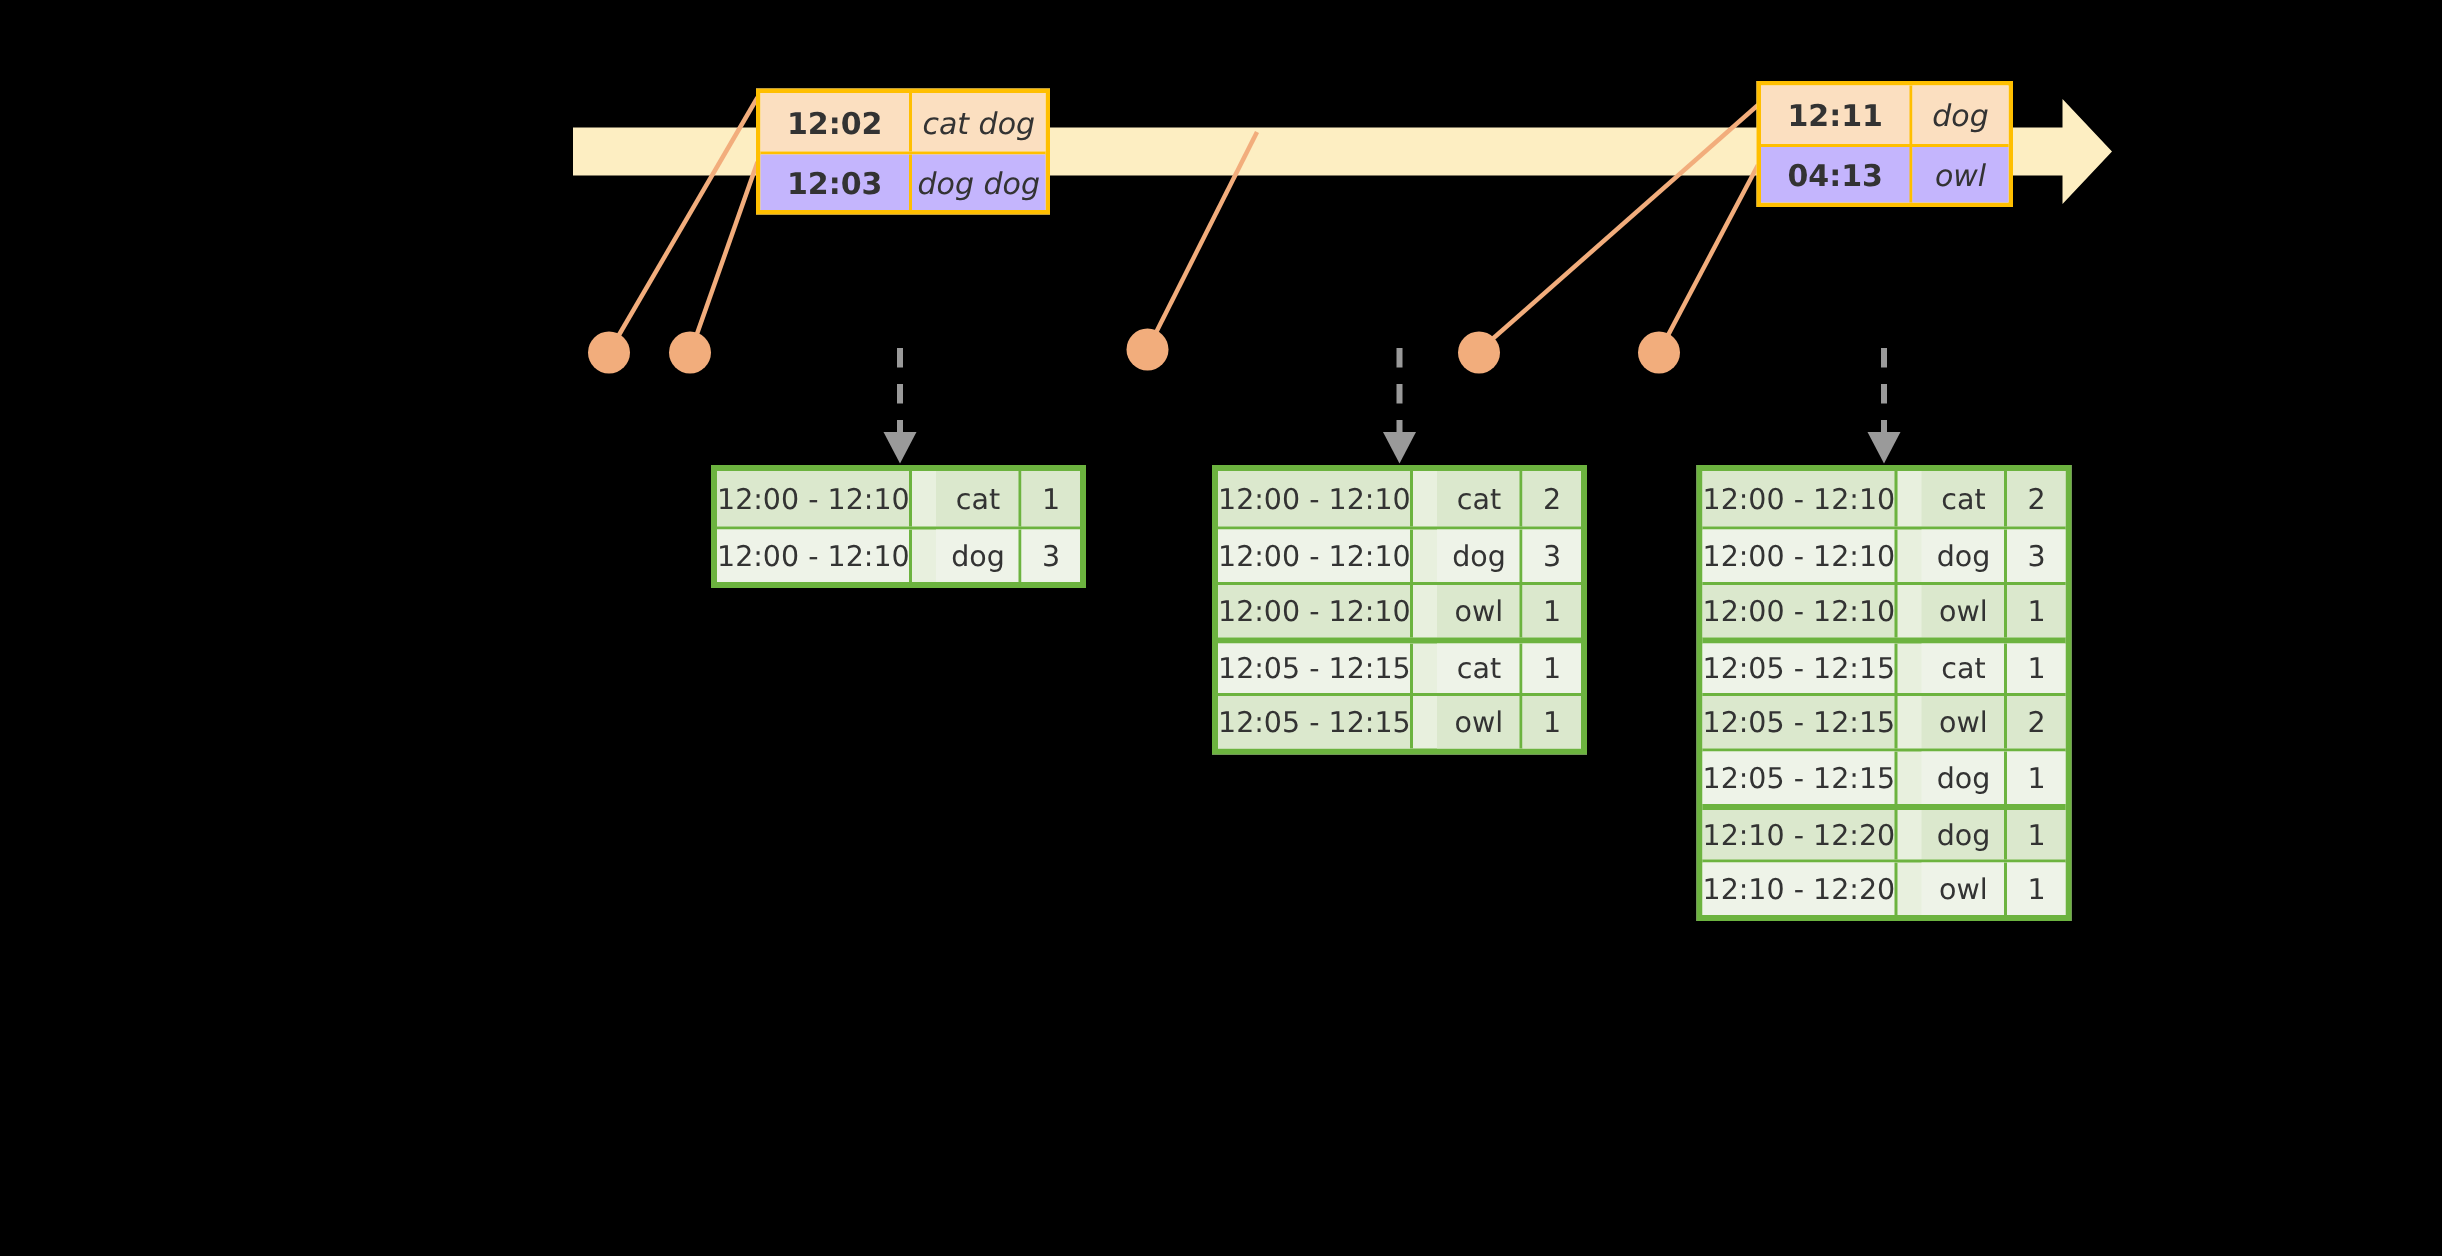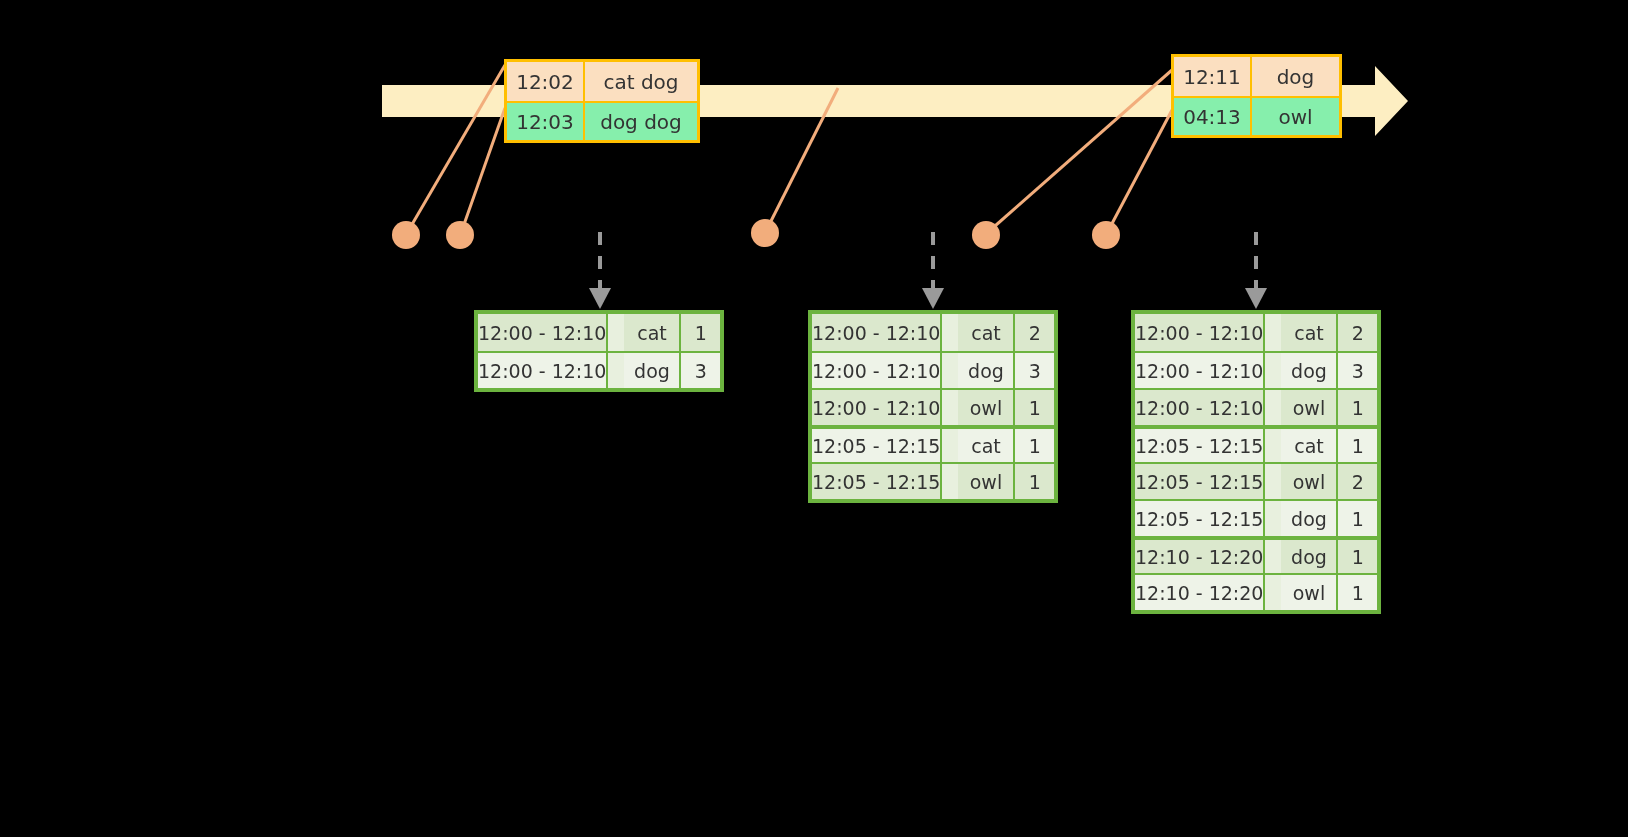--- a/index.html
+++ b/index.html
@@ -34,36 +34,38 @@
   .event-row {
     display: flex;
     flex-direction: row;
     height: 39px;
     box-sizing: border-box;
   }
   .event-row + .event-row {
     border-top: 2px solid #ffbf00;
   }
   .event-row.shade-a .ev-cell { background: #fbdfc0; }
-  .event-row.shade-b .ev-cell { background: #86efac; }
+  .event-row.shade-b .ev-cell { background: #c4b5fd; }
   .ev-cell {
     display: flex;
     align-items: center;
     justify-content: center;
     font-size: 20px;
     color: #333333;
     box-sizing: border-box;
     white-space: nowrap;
   }
   .ev-time {
-    width: 78px;
+    width: 101px;
     border-right: 2px solid #ffbf00;
+    font-weight: bold;
   }
   .ev-payload {
     flex: 1;
+    font-style: italic;
   }
   
   .result-table {
     position: absolute;
     border: 4px solid #6cb33f;
     box-sizing: border-box;
     display: flex;
     flex-direction: column;
     background: #e8f0de;
   }

